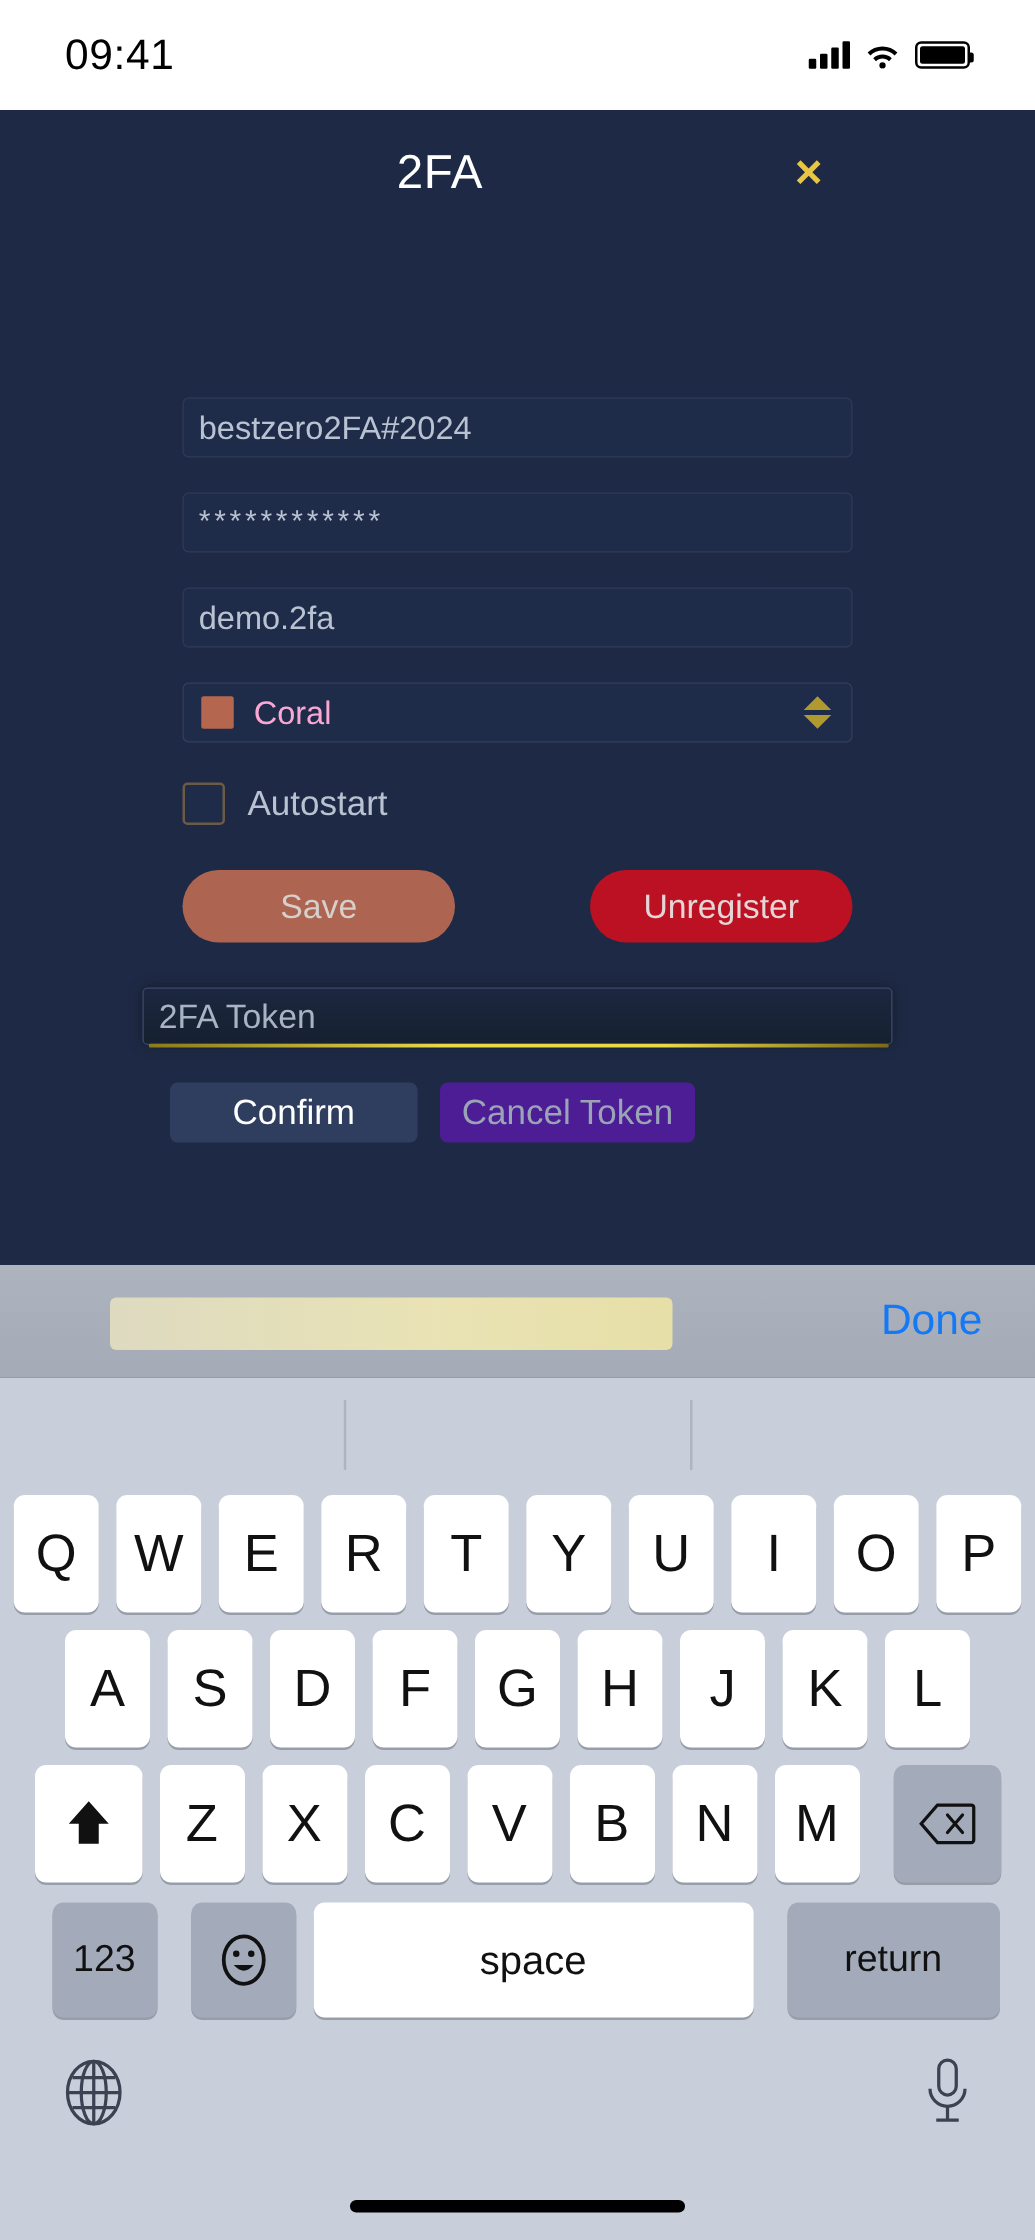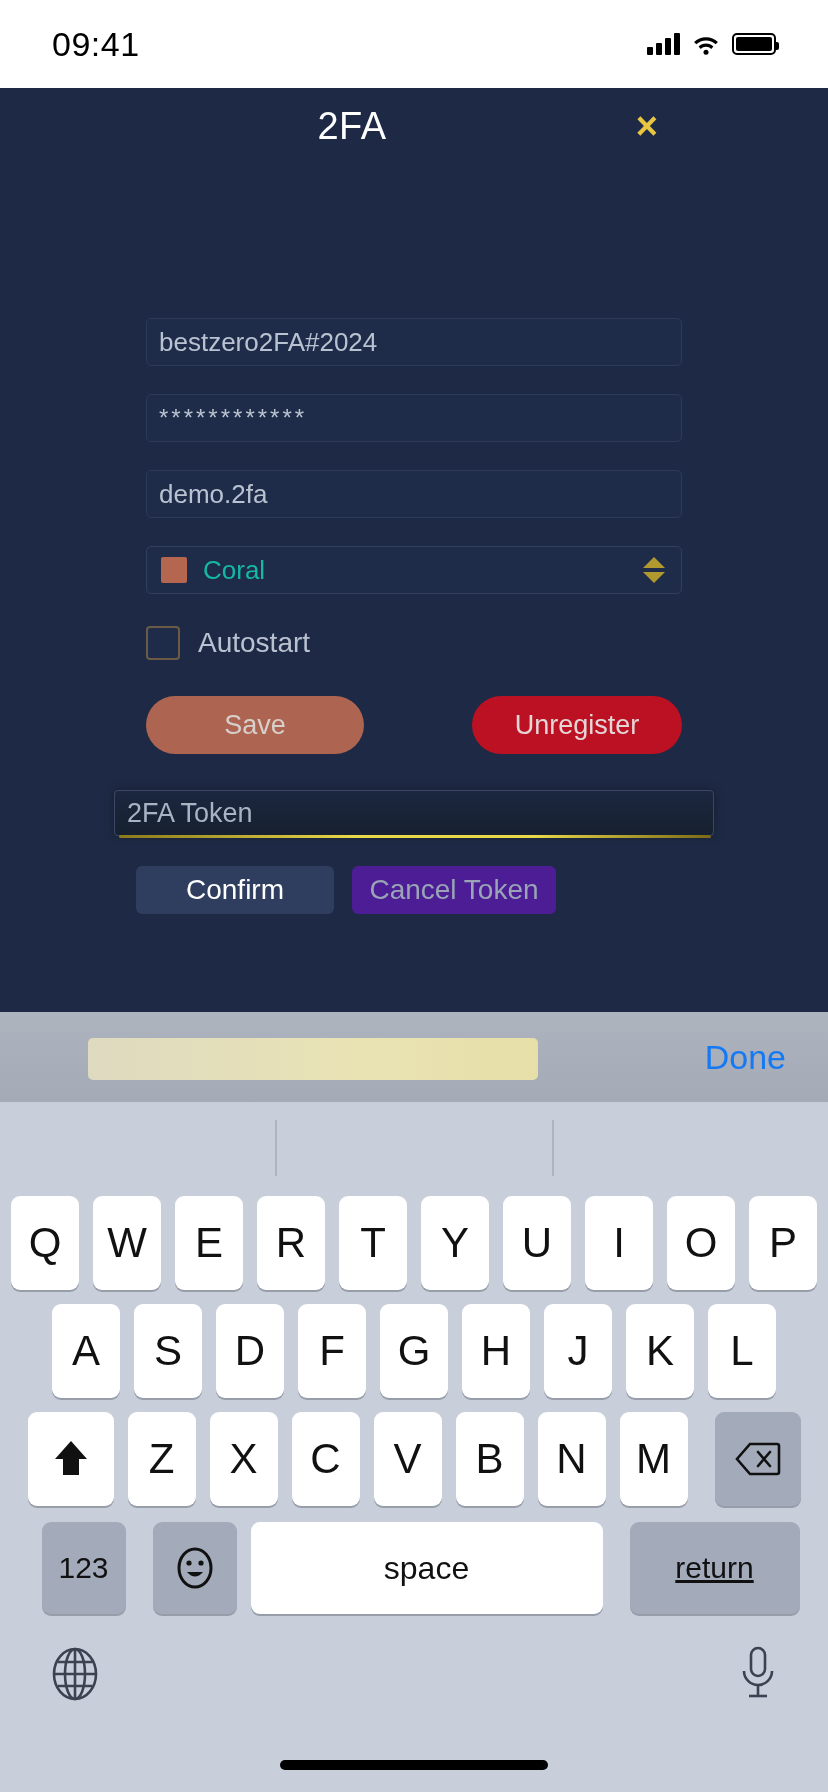--- a/index.html
+++ b/index.html
@@ -25,21 +25,21 @@
   .signal i:nth-child(2){ height:12px; }
   .signal i:nth-child(3){ height:17px; }
   .signal i:nth-child(4){ height:22px; }
   .wifi { width:28px; height:22px; }
   .battery { position:relative; width:44px; height:22px; border:2px solid #000; border-radius:5px; padding:2px; }
   .battery::after { content:""; position:absolute; right:-5px; top:7px; width:3px; height:8px; background:#000; border-radius:0 2px 2px 0; }
   .battery .fill { width:100%; height:100%; background:#000; border-radius:2px; }
 
   
   .titlebar {
-    position:absolute; top:76px; left:0; width:704px; height:100px;
+    position:absolute; top:88px; left:0; width:704px; height:100px;
     display:flex; align-items:center; justify-content:center;
   }
   .app-title { font-size:38px; color:#ffffff; font-weight:400; letter-spacing:0.5px; }
   .close-x {
     position:absolute; right:46px; top:50%; transform:translateY(-50%);
     font-size:38px; color:#e8c642; font-weight:700; line-height:1; cursor:pointer;
   }
 
   
   .form { position:absolute; top:318px; left:0; width:828px; }
@@ -50,21 +50,21 @@
     font-size:26px; color:#b9c2d1;
   }
   .field.pw { letter-spacing:3px; font-size:24px; color:#b9c2d1; }
 
   .select-field {
     margin:0 auto 32px auto; width:536px; height:48px;
     background:#1f2c49; border:1px solid #333e5c; border-radius:5px;
     display:flex; align-items:center; padding:0 10px 0 14px; position:relative;
   }
   .swatch { width:26px; height:26px; background:#b5664f; border-radius:2px; flex:none; }
-  .select-label { font-size:26px; color:#14b8a6; margin-left:16px; }
+  .select-label { font-size:26px; color:#f9a8d4; margin-left:16px; }
   .stepper { position:absolute; right:16px; top:50%; transform:translateY(-50%); display:flex; flex-direction:column; gap:4px; }
   .stepper .tri-up, .stepper .tri-dn {
     width:0; height:0; border-left:11px solid transparent; border-right:11px solid transparent;
   }
   .stepper .tri-up { border-bottom:11px solid #b0992f; }
   .stepper .tri-dn { border-top:11px solid #b0992f; }
 
   .check-row { margin:0 auto 36px auto; width:536px; display:flex; align-items:center; gap:18px; }
   .checkbox { width:34px; height:34px; border:2px solid #6b5a45; border-radius:4px; background:#1f2c49; flex:none; }
   .check-label { font-size:28px; color:#b9c2d1; }
@@ -136,21 +136,21 @@
     display:flex; align-items:center; justify-content:center;
     font-size:42px; color:#111; cursor:pointer;
   }
   .key.letter { width:68px; height:94px; }
   .key.dark { background:#a3abbb; box-shadow:0 2px 0 rgba(110,118,132,0.55);margin-left:13px; }
   .key.shift { width:86px; height:94px; }
   .key.back  { width:86px; height:94px; }
   .key.num   { width:84px; height:92px; font-size:30px; }
   .key.emoji { width:84px; height:92px; font-size:38px; }
   .key.space { flex:1; max-width:352px; height:92px; font-size:32px; }
-  .key.return{ width:170px; height:92px; font-size:30px;text-decoration:underline; }
+  .key.return{ width:170px; height:92px; font-size:30px; }
 
   .bottom-bar { position:relative; height:120px; margin-top:14px; }
   .globe { position:absolute; left:48px; top:18px; cursor:pointer; }
   .mic   { position:absolute; right:48px; top:16px; cursor:pointer; }
 
   .home-indicator {
     position:absolute; left:50%; transform:translateX(-50%); bottom:22px;
     width:268px; height:10px; background:#000; border-radius:5px;
   }
 </style>

